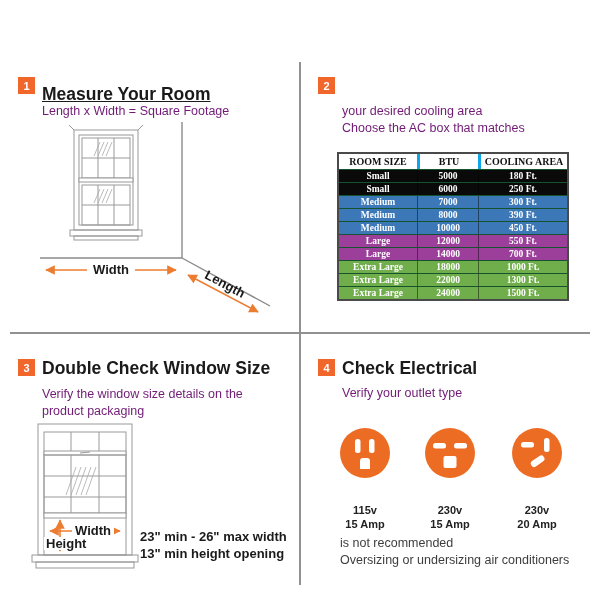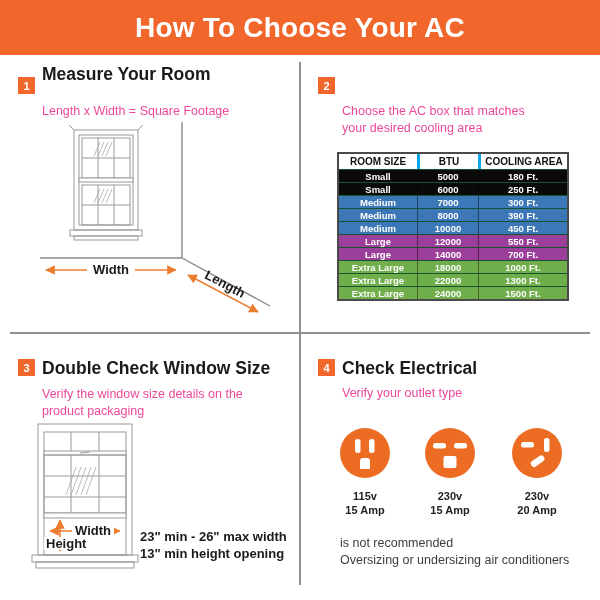--- a/index.html
+++ b/index.html
@@ -9,62 +9,59 @@
   .header{position:absolute;left:0;top:0;width:600px;height:55px;background:var(--orange);
     display:flex;align-items:center;justify-content:center;}
   .header h1{margin:0;color:#fff;font-size:28px;font-weight:700;letter-spacing:.2px;}
 
   .vdivider{position:absolute;left:299px;top:62px;width:2px;height:523px;background:#919191;}
   .hdivider{position:absolute;left:10px;top:332px;width:580px;height:2px;background:#919191;}
 
   .badge{position:absolute;width:17px;height:17px;background:var(--orange);color:#fff;
     font-size:11px;font-weight:700;display:flex;align-items:center;justify-content:center;}
   .sec-title{position:absolute;font-size:17.5px;font-weight:700;color:#1a1a1a;}
-  .sec-sub{position:absolute;font-size:12.5px;color:#ec4899;line-height:17px;}
+  .sec-sub{position:absolute;font-size:12.5px;color:#701a75;line-height:17px;}
 
   svg{position:absolute;overflow:visible;}
   .win{stroke:#999;fill:none;stroke-width:1;}
   .winfill{stroke:#999;fill:#fff;stroke-width:1;}
   .hatch{stroke:#aaa;fill:none;stroke-width:0.8;}
   .roomline{stroke:#8a8a8a;fill:none;stroke-width:1.4;}
   .arrow{stroke:var(--arrow-orange);stroke-width:1.6;fill:none;}
   .arrlabel{font-family:"Liberation Sans",sans-serif;font-weight:700;font-size:13px;fill:#1a1a1a;}
   .labelbg{fill:#fff;stroke:none;}
 
-  .rtable{position:absolute;left:337px;top:152px;width:228px;border:2px solid #4a4a4a;background:#0c4a6e;}
+  .rtable{position:absolute;left:337px;top:152px;width:228px;border:2px solid #4a4a4a;background:#0c4a6e;font-family:Liberation Serif, serif;}
   .trow{display:grid;grid-template-columns:78px 61px 89px;height:12px;border-top:1px solid #14532d;}
   .trow.head{height:15px;background:#fff;border-top:none;}
   .tcell{display:flex;align-items:center;justify-content:center;color:#fff;
     font-size:9.5px;font-weight:700;border-left:1px solid rgba(0,0,0,.45);overflow:hidden;}
   .tcell:first-child{border-left:none;}
   .trow.head .tcell{color:#111;font-size:10px;border-left:3px solid #0ea5e9;}
   .trow.head .tcell:first-child{border-left:none;}
 
   .note-bold{position:absolute;font-size:13px;font-weight:700;color:#1a1a1a;line-height:17px;}
   .outlet{position:absolute;width:70px;text-align:center;}
   .outlet-circle{fill:var(--outlet-orange);}
-  .outlet-label{font-size:11px;font-weight:700;color:#222;line-height:14px;margin-top:6px;}
+  .outlet-label{font-size:11px;font-weight:700;color:#222;line-height:14px;margin-top:20px;}
   .q4-note{position:absolute;font-size:12.5px;color:#3d3d3d;line-height:17px;}
 </style>
 </head>
 <body>
 
 <div class="canvas">
 
-  <div class="header">
-    <h1>How To Choose Your AC</h1>
-  </div>
 
   <div class="vdivider"></div>
   <div class="hdivider"></div>
 
   <div class="badge" style="left:18px;top:77px;">
     <span>1</span>
   </div>
-  <div class="sec-title" style="left:42px;top:64px;">Measure Your Room</div>
+  <div class="sec-title" style="left:42px;top:84px;text-decoration:underline;">Measure Your Room</div>
   <div class="sec-sub" style="left:42px;top:103px;">Length x Width = Square Footage</div>
 
   <svg style="left:20px;top:115px;" width="270" height="210" viewBox="0 0 270 210">
     <defs>
       <marker id="ah" markerWidth="7" markerHeight="7" refX="5.5" refY="3" orient="auto-start-reverse">
         <path d="M0,0 L6,3 L0,6 Z" style="fill:var(--arrow-orange)"></path>
       </marker>
     </defs>
 
     <g>
@@ -110,22 +107,22 @@
     <g>
       <line class="arrow" x1="168" y1="160" x2="238" y2="197" marker-start="url(#ah)" marker-end="url(#ah)"></line>
       <text class="arrlabel" x="203" y="173" text-anchor="middle" transform="rotate(28 203 173)">Length</text>
     </g>
   </svg>
 
   <div class="badge" style="left:318px;top:77px;">
     <span>2</span>
   </div>
   <div class="sec-sub" style="left:342px;top:103px;">
+    <div>your desired cooling area</div>
     <div>Choose the AC box that matches</div>
-    <div>your desired cooling area</div>
   </div>
 
   <div class="rtable">
     <div class="trow head">
       <div class="tcell">ROOM SIZE</div>
       <div class="tcell">BTU</div>
       <div class="tcell">COOLING AREA</div>
     </div>
     <div>
         <div class="trow" style="background: rgb(10, 10, 10);">

